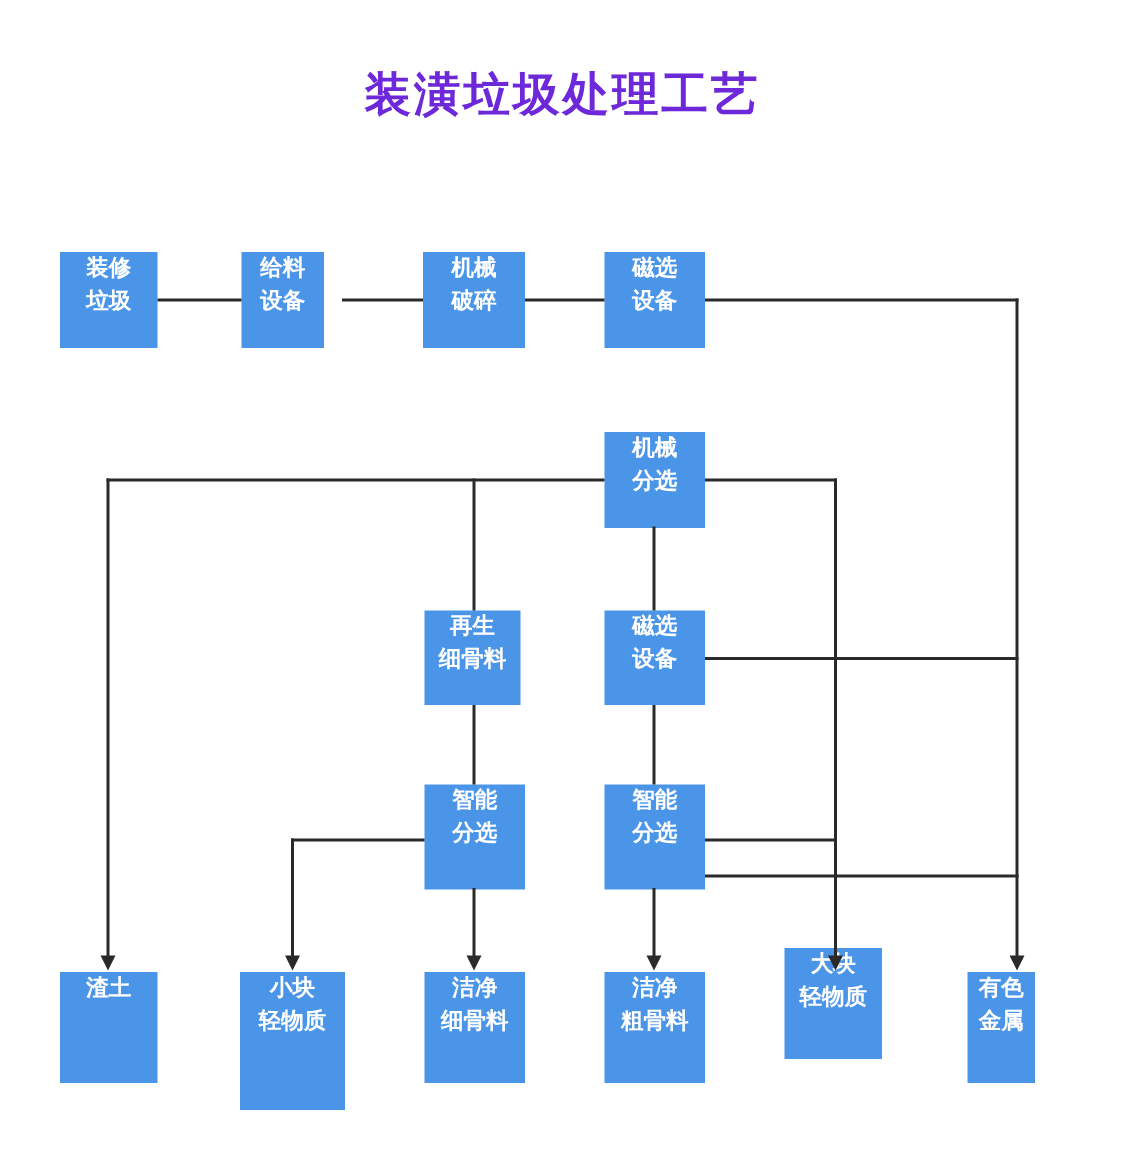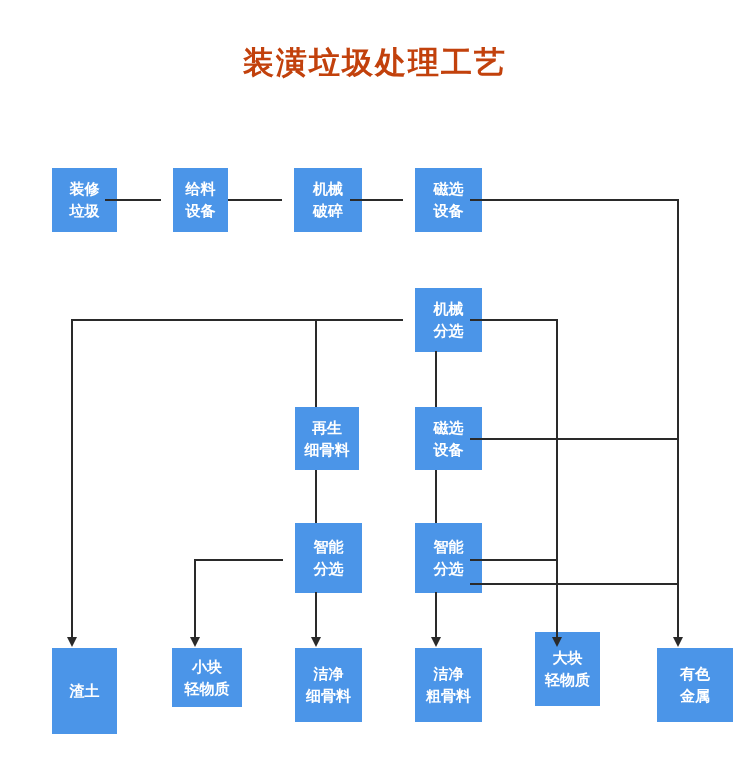--- a/index.html
+++ b/index.html
@@ -11,36 +11,35 @@
     font-family: "Liberation Sans", "DejaVu Sans", sans-serif;
     overflow: hidden;
   }
   .title {
     position: absolute;
     left: 0; top: 42px;
     width: 750px;
     text-align: center;
     font-size: 31px;
     font-weight: bold;
-    color: #c2410c;
+    color: #6d28d9;
     letter-spacing: 2px;
   }
   .node {
     position: absolute;
     background: #4b95e8;
     color: #ffffff;
     display: flex;
     flex-direction: column;
     align-items: center;
-    justify-content: center;
+    justify-content: flex-start;
     font-size: 15px;
     font-weight: bold;
     line-height: 1.45;
     text-align: center;
-    margin-left: 12px;
   }
   .hline { position: absolute; height: 2px; background: #2a2a2a; }
   .vline { position: absolute; width: 2px; background: #2a2a2a; }
   .arrow {
     position: absolute;
     width: 0; height: 0;
     border-left: 5px solid transparent;
     border-right: 5px solid transparent;
     border-top: 10px solid #2a2a2a;
   }
@@ -85,40 +84,40 @@
 
   <div class="node" style="left:283px;top:523px;width:67px;height:70px">
     <span>智能</span>
     <span>分选</span>
   </div>
   <div class="node" style="left:403px;top:523px;width:67px;height:70px">
     <span>智能</span>
     <span>分选</span>
   </div>
 
-  <div class="node" style="left:40px;top:648px;width:65px;height:86px">
+  <div class="node" style="left:40px;top:648px;width:65px;height:74px">
     <span>渣土</span>
   </div>
-  <div class="node" style="left:160px;top:648px;width:70px;height:59px">
+  <div class="node" style="left:160px;top:648px;width:70px;height:92px">
     <span>小块</span>
     <span>轻物质</span>
   </div>
   <div class="node" style="left:283px;top:648px;width:67px;height:74px">
     <span>洁净</span>
     <span>细骨料</span>
   </div>
   <div class="node" style="left:403px;top:648px;width:67px;height:74px">
     <span>洁净</span>
     <span>粗骨料</span>
   </div>
   <div class="node" style="left:523px;top:632px;width:65px;height:74px">
     <span>大块</span>
     <span>轻物质</span>
   </div>
-  <div class="node" style="left:645px;top:648px;width:76px;height:74px">
+  <div class="node" style="left:645px;top:648px;width:45px;height:74px">
     <span>有色</span>
     <span>金属</span>
   </div>
 
   <div class="hline" style="left:105px;top:199px;width:56px"></div>
   <div class="hline" style="left:228px;top:199px;width:54px"></div>
   <div class="hline" style="left:350px;top:199px;width:53px"></div>
   <div class="hline" style="left:470px;top:199px;width:209px"></div>
   <div class="hline" style="left:71px;top:319px;width:332px"></div>
   <div class="hline" style="left:470px;top:319px;width:88px"></div>

